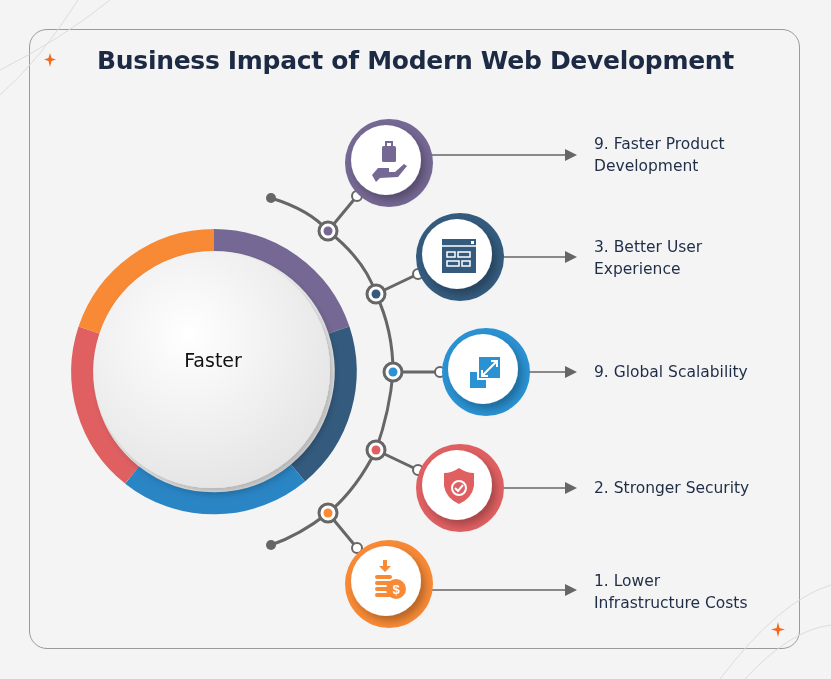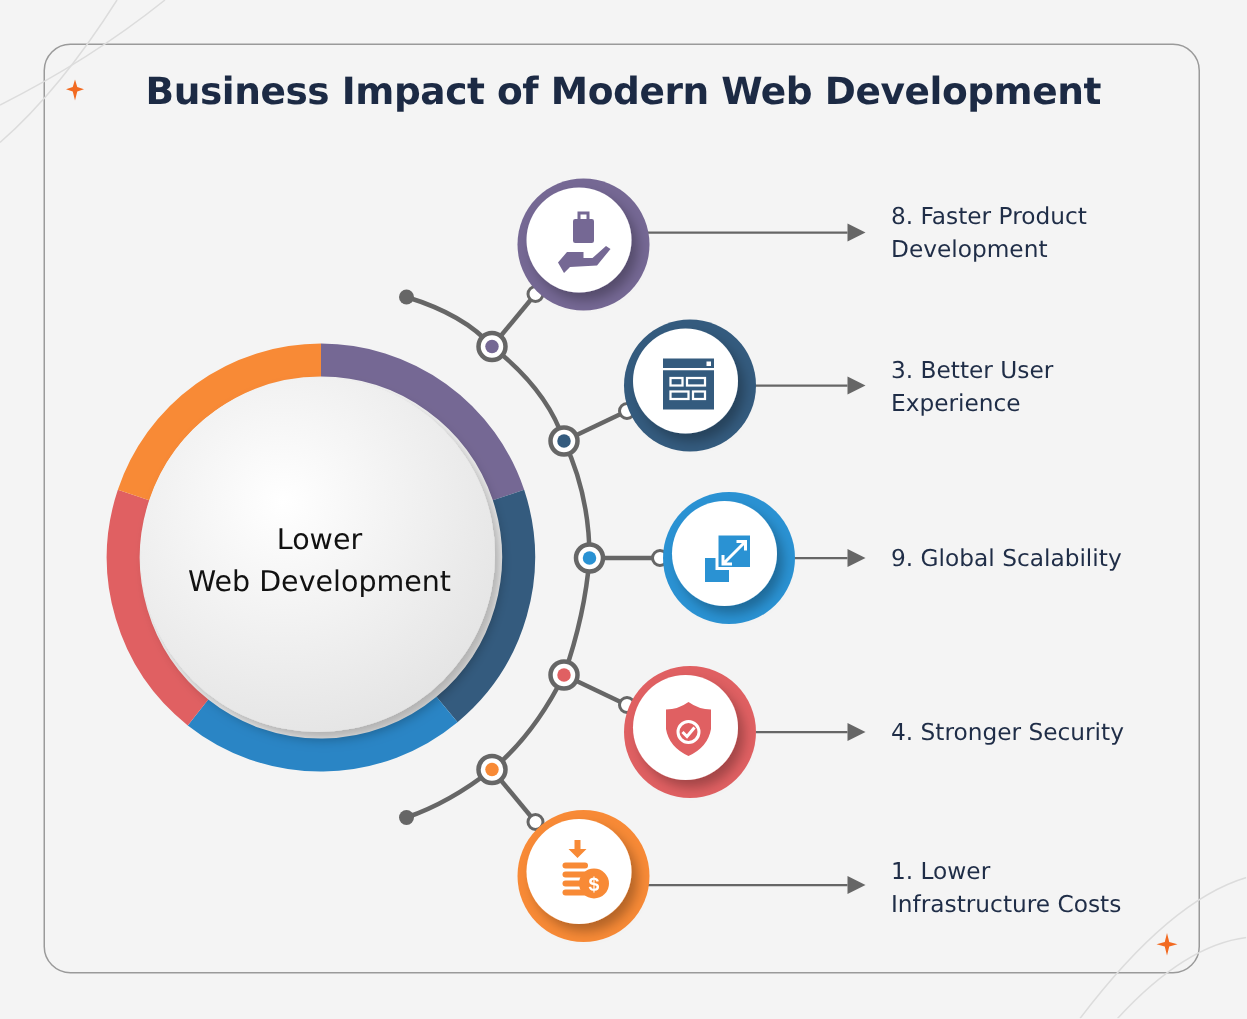--- a/index.html
+++ b/index.html
@@ -142,24 +142,23 @@
         <rect x="375" y="593" width="17" height="4" rx="2"></rect>
       <circle cx="396" cy="589" r="10"></circle>
       <text x="396" y="594" font-size="13" font-weight="bold" fill="#fff" text-anchor="middle" font-family="Liberation Sans, sans-serif">$</text>
     </g>
   </g>
 </svg>
 
 <div class="title">Business Impact of Modern Web Development</div>
 
 <div class="center-text">
-  <div>Lower</div>
-  <div>Web Development</div>
+  <div>Faster</div>
 </div>
 
-<div class="label" style="top:133px">8. Faster Product
+<div class="label" style="top:133px">9. Faster Product
 Development</div>
 <div class="label" style="top:236px">3. Better User
 Experience</div>
 <div class="label" style="top:361px">9. Global Scalability</div>
-<div class="label" style="top:477px">4. Stronger Security</div>
+<div class="label" style="top:477px">2. Stronger Security</div>
 <div class="label" style="top:570px">1. Lower
 Infrastructure Costs</div>
 
 </body></html>

